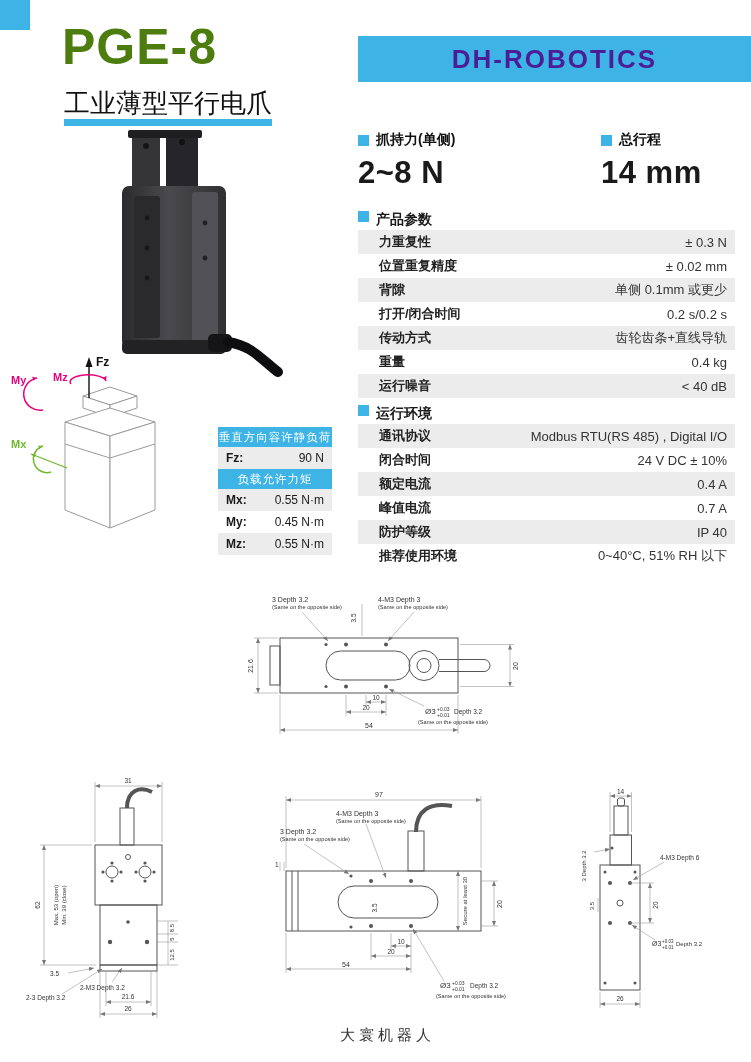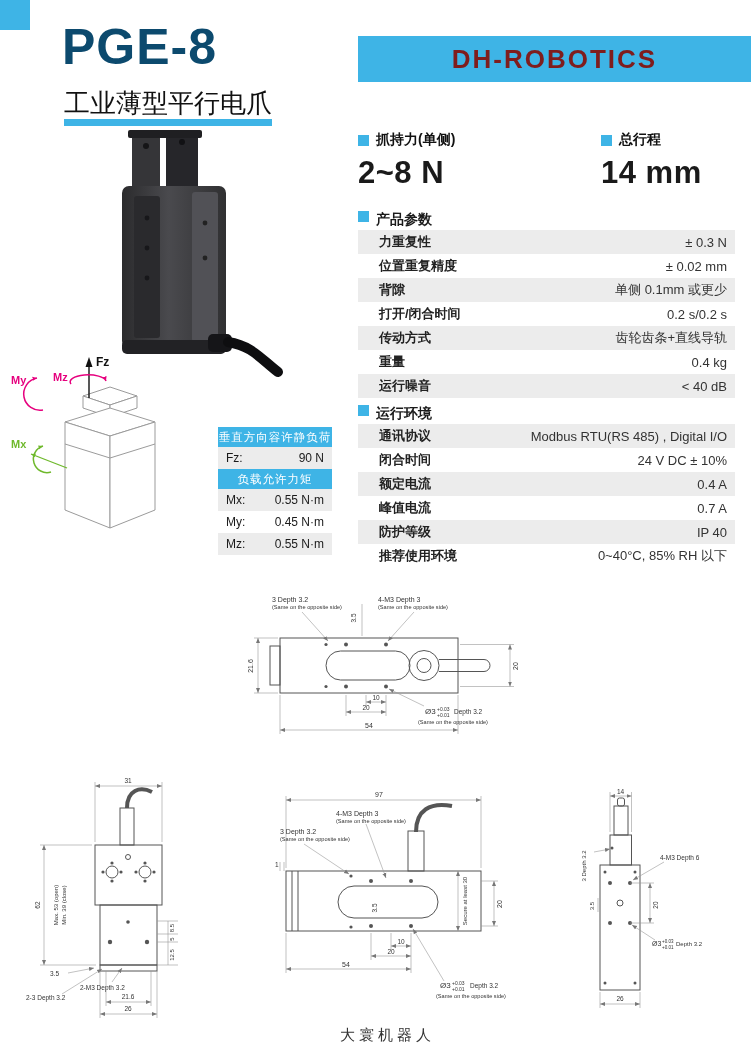--- a/index.html
+++ b/index.html
@@ -2,26 +2,26 @@
 <html><head>
 <meta charset="utf-8">
 <style>
   :root{ --blue:#3eb4e6; --rowgray:#ececec; --ink:#1a1a1a; }
   *{ margin:0; padding:0; box-sizing:border-box; }
   html,body{ background:#fff; }
   body{ font-family:"Liberation Sans","DejaVu Sans",sans-serif; color:var(--ink); }
   .page{ position:relative; width:751px; height:1062px; background:#fff; overflow:hidden; margin:0 auto; }
 
   .corner-sq{ position:absolute; left:0; top:0; width:30px; height:30px; background:var(--blue); }
-  .model{ position:absolute; left:62px; top:18px; font-size:50px; font-weight:bold; letter-spacing:1px; color:#0c4a6e; }
+  .model{ position:absolute; left:62px; top:18px; font-size:50px; font-weight:bold; letter-spacing:1px; color:#4d7c0f; }
   .subtitle{ position:absolute; left:64px; top:86px; font-size:26px; color:#111; }
   .subtitle-bar{ position:absolute; left:64px; top:119px; width:208px; height:7px; background:var(--blue); }
   .brand{ position:absolute; left:358px; top:36px; width:393px; height:46px; background:var(--blue);
           display:flex; align-items:center; justify-content:center; }
-  .brand span{ color:#7f1d1d; font-size:26px; font-weight:bold; letter-spacing:2px; }
+  .brand span{ color:#4c1d95; font-size:26px; font-weight:bold; letter-spacing:2px; }
 
   .hl{ position:absolute; top:131px; }
   .lab{ display:flex; align-items:center; gap:7px; font-size:14px; font-weight:bold; color:#111; }
   .bsq{ width:11px; height:11px; background:var(--blue); flex:0 0 auto; }
   .hl .val{ font-size:31px; font-weight:bold; margin-top:6px; letter-spacing:.5px; }
 
   .sec-header{ position:absolute; left:358px; display:flex; gap:7px;
                font-size:14px; font-weight:bold; }
   .table{ position:absolute; left:358px; width:377px; }
   .row{ display:flex; justify-content:space-between; align-items:center; height:24px;
@@ -31,21 +31,21 @@
   .row .v{ color:#333; white-space:nowrap; }
 
   .photo{ position:absolute; left:92px; top:128px; width:195px; height:250px; }
   .iso{ position:absolute; left:5px; top:348px; width:210px; height:212px; }
 
   .load{ position:absolute; left:218px; top:427px; width:114px; font-size:12px; }
   .load .lh{ height:20px; background:var(--blue); color:#fff; display:flex; align-items:center;
              justify-content:center; font-size:11.5px; letter-spacing:1px; white-space:nowrap; }
   .load .lr{ height:22px; display:flex; justify-content:space-between; align-items:center; padding:0 8px; }
   .load .lr.alt{ background:var(--rowgray); }
-  .load .lr .l{ font-weight:normal; }
+  .load .lr .l{ font-weight:bold; }
 
   .draw{ position:absolute; }
   .draw text{ font-family:"Liberation Sans","DejaVu Sans",sans-serif; fill:#333; }
 
   .footer{ position:absolute; left:12px; top:1026px; width:100%; text-align:center;
            font-size:15px; letter-spacing:4px; color:#333; }
 </style>
 </head>
 <body>
 
@@ -157,21 +157,21 @@
     <div class="row">
         <span class="l">峰值电流</span>
         <span class="v">0.7 A</span>
       </div>
     <div class="row">
         <span class="l">防护等级</span>
         <span class="v">IP 40</span>
       </div>
     <div class="row">
         <span class="l">推荐使用环境</span>
-        <span class="v">0~40°C, 85% RH 以下</span>
+        <span class="v">0~40°C, 51% RH 以下</span>
       </div>
   </div>
 
   <svg class="iso" viewBox="0 0 210 212">
     <defs>
       <marker id="mMag" markerWidth="6" markerHeight="6" refX="4.5" refY="2.5" orient="auto" markerUnits="userSpaceOnUse">
         <path d="M0,0.5 L4.5,2.5 L0,4.5 z" fill="#e6007e"></path>
       </marker>
       <marker id="mGrn" markerWidth="6" markerHeight="6" refX="4.5" refY="2.5" orient="auto" markerUnits="userSpaceOnUse">
         <path d="M0,0.5 L4.5,2.5 L0,4.5 z" fill="#6fb92c"></path>

